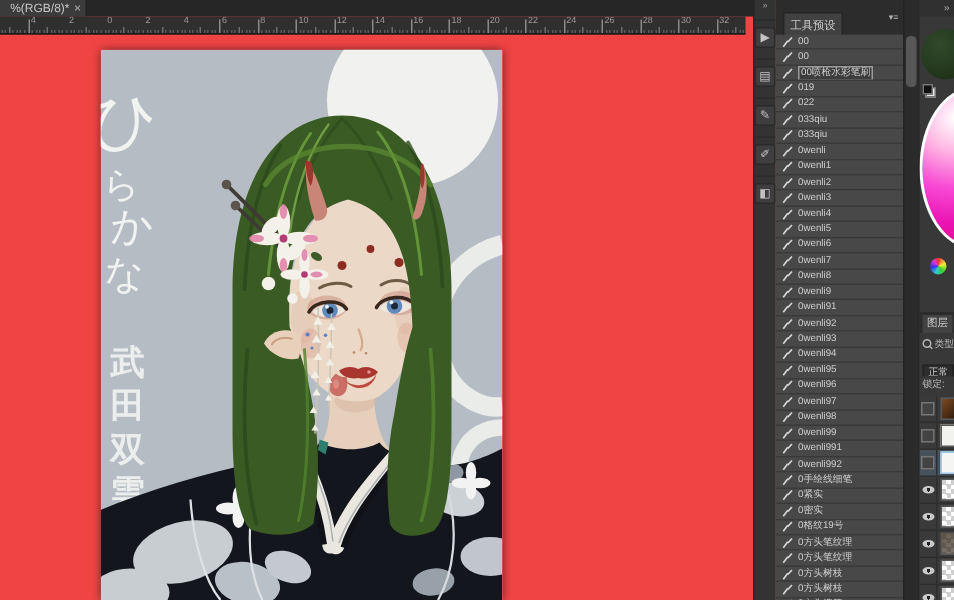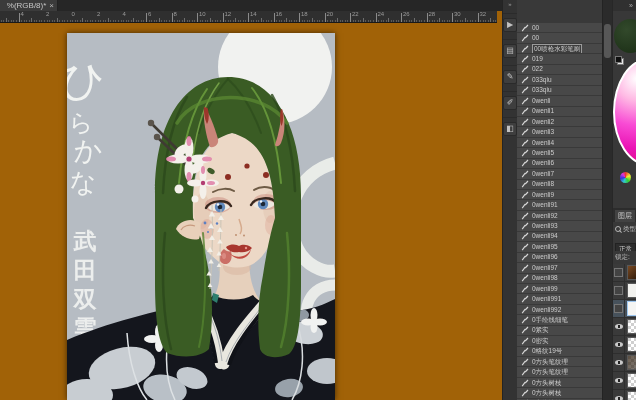--- a/index.html
+++ b/index.html
@@ -1,16 +1,16 @@
 <!DOCTYPE html>
 <html><head>
 <meta charset="utf-8">
 <style>
   html,body{margin:0;padding:0;background:#111;}
-  .app{position:relative;width:636px;height:400px;background:#a16207;overflow:hidden;
+  .app{position:relative;width:636px;height:400px;background:#ef4444;overflow:hidden;
        font-family:"Liberation Sans",sans-serif;-webkit-font-smoothing:antialiased;}
   
   .topbar{position:absolute;left:0;top:0;width:502px;height:11px;background:#262626;}
   .doc-tab{position:absolute;left:0;top:0;width:58px;height:11px;background:#3b3b3b;
            color:#c6c6c6;font-size:8px;line-height:11px;display:flex;align-items:center;
            justify-content:flex-end;gap:3px;padding-right:3px;box-sizing:border-box;
            overflow:hidden;white-space:nowrap;border-right:1px solid #222;}
   .doc-tab .close{color:#b5b5b5;}
   
   .ruler{position:absolute;left:0;top:11px;width:497px;height:11px;background:#2f2f2f;
@@ -530,20 +530,24 @@
       <div class="dock-icon">▤</div>
       <div class="dock-sep"></div>
       <div class="dock-icon">✎</div>
       <div class="dock-sep"></div>
       <div class="dock-icon">✐</div>
       <div class="dock-sep"></div>
       <div class="dock-icon">◧</div>
     </div>
 
   <div class="presets">
+    <div class="ptabbar">
+      <div class="ptab">工具预设</div>
+      <div class="pmenu">▾≡</div>
+    </div>
     <div class="plist" id="plist">
         <div class="prow">
           <svg width="8" height="8" viewBox="0 0 8 8">
             <path d="M1.2,7.2 L4.2,3.2" stroke="#d8d8d8" stroke-width="1.1"></path>
             <path d="M3.8,3.6 L6.6,0.6 L7.4,1.4 L4.6,4.4 Z" fill="#d8d8d8"></path>
           </svg>
           <span class="lbl">00</span>
         </div>
         <div class="prow">
           <svg width="8" height="8" viewBox="0 0 8 8">

